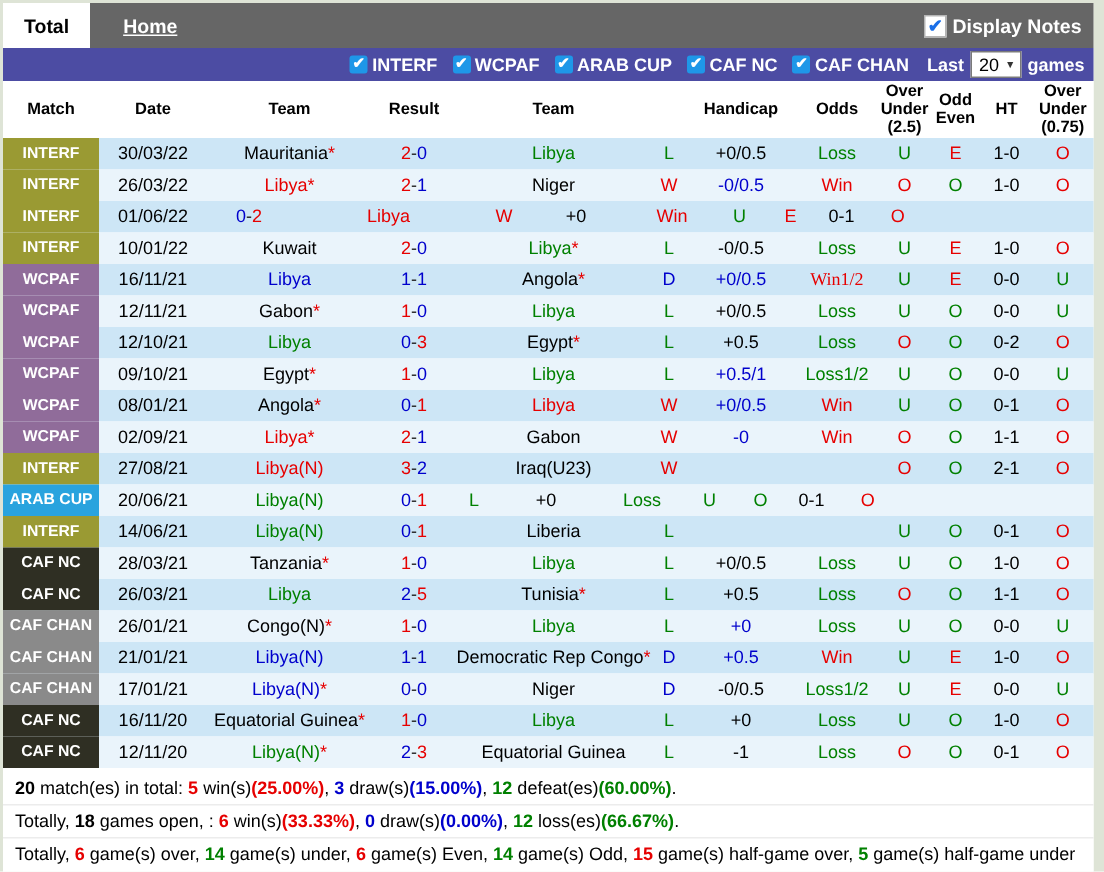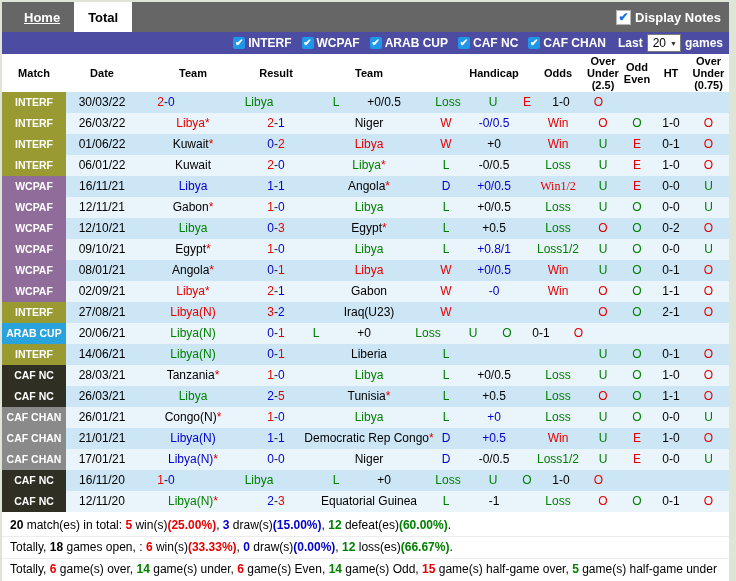--- a/index.html
+++ b/index.html
@@ -39,22 +39,22 @@
   .fline + .fline{border-top:1px solid #ececec;}
   .b{font-weight:bold;}
 </style>
 </head>
 <body>
 
 <div class="page">
   <div class="app">
 
     <div class="topbar" style="background: rgb(102, 102, 102);">
+      <span class="tab active">Total</span>
       <span class="tab link">Home</span>
-      <span class="tab active">Total</span>
       <span class="topbar-right">
         <span class="cbx-white">✔</span>
         <span>Display Notes</span>
       </span>
     </div>
 
     <div class="filterbar" style="background: rgb(76, 76, 163);">
       <span style="display:flex;align-items:center;">
           <span class="filter-item">
             <span class="fcbx" style="background: rgb(30, 151, 232);">✔</span>
@@ -99,20 +99,21 @@
         <div class="cell hcell c-ou">Over Under (2.5)</div>
         <div class="cell hcell c-oe">Odd Even</div>
         <div class="cell hcell c-ht">HT</div>
         <div class="cell hcell c-ou2">Over Under (0.75)</div>
       </div>
 
     <div>
         <div class="row">
           <div class="cell c-match badge" style="background: rgb(154, 154, 51);">INTERF</div>
           <div class="cell c-date">30/03/22</div>
+          <div class="cell c-team1"><span style="color: rgb(0, 0, 0);">Mauritania</span><span class="star">*</span></div>
           <div class="cell c-res"><span style="color: rgb(230, 0, 0);">2</span><span class="dash">-</span><span style="color: rgb(0, 0, 204);">0</span></div>
           <div class="cell c-team2"><span style="color: rgb(0, 128, 0);">Libya</span></div>
           <div class="cell c-wdl" style="color: rgb(0, 128, 0);">L</div>
           <div class="cell c-hcap" style="color: rgb(0, 0, 0);">+0/0.5</div>
           <div class="cell c-odds" style="color: rgb(0, 128, 0);">Loss</div>
           <div class="cell c-ou" style="color: rgb(0, 128, 0);">U</div>
           <div class="cell c-oe" style="color: rgb(230, 0, 0);">E</div>
           <div class="cell c-ht" style="color: rgb(0, 0, 0);">1-0</div>
           <div class="cell c-ou2" style="color: rgb(230, 0, 0);">O</div>
         </div>
@@ -126,34 +127,33 @@
           <div class="cell c-hcap" style="color: rgb(0, 0, 204);">-0/0.5</div>
           <div class="cell c-odds" style="color: rgb(230, 0, 0);">Win</div>
           <div class="cell c-ou" style="color: rgb(230, 0, 0);">O</div>
           <div class="cell c-oe" style="color: rgb(0, 128, 0);">O</div>
           <div class="cell c-ht" style="color: rgb(0, 0, 0);">1-0</div>
           <div class="cell c-ou2" style="color: rgb(230, 0, 0);">O</div>
         </div>
         <div class="row">
           <div class="cell c-match badge" style="background: rgb(154, 154, 51);">INTERF</div>
           <div class="cell c-date">01/06/22</div>
-          <div class="cell c-team1"><span style="color: rgb(0, 0, 0);">Kuwait</span><span class="star">*</span></div>
           <div class="cell c-res"><span style="color: rgb(0, 0, 204);">0</span><span class="dash">-</span><span style="color: rgb(230, 0, 0);">2</span></div>
           <div class="cell c-team2"><span style="color: rgb(230, 0, 0);">Libya</span></div>
           <div class="cell c-wdl" style="color: rgb(230, 0, 0);">W</div>
           <div class="cell c-hcap" style="color: rgb(0, 0, 0);">+0</div>
           <div class="cell c-odds" style="color: rgb(230, 0, 0);">Win</div>
           <div class="cell c-ou" style="color: rgb(0, 128, 0);">U</div>
           <div class="cell c-oe" style="color: rgb(230, 0, 0);">E</div>
           <div class="cell c-ht" style="color: rgb(0, 0, 0);">0-1</div>
           <div class="cell c-ou2" style="color: rgb(230, 0, 0);">O</div>
         </div>
         <div class="row">
           <div class="cell c-match badge" style="background: rgb(154, 154, 51);">INTERF</div>
-          <div class="cell c-date">06/01/22</div>
+          <div class="cell c-date">10/01/22</div>
           <div class="cell c-team1"><span style="color: rgb(0, 0, 0);">Kuwait</span></div>
           <div class="cell c-res"><span style="color: rgb(230, 0, 0);">2</span><span class="dash">-</span><span style="color: rgb(0, 0, 204);">0</span></div>
           <div class="cell c-team2"><span style="color: rgb(0, 128, 0);">Libya</span><span class="star">*</span></div>
           <div class="cell c-wdl" style="color: rgb(0, 128, 0);">L</div>
           <div class="cell c-hcap" style="color: rgb(0, 0, 0);">-0/0.5</div>
           <div class="cell c-odds" style="color: rgb(0, 128, 0);">Loss</div>
           <div class="cell c-ou" style="color: rgb(0, 128, 0);">U</div>
           <div class="cell c-oe" style="color: rgb(230, 0, 0);">E</div>
           <div class="cell c-ht" style="color: rgb(0, 0, 0);">1-0</div>
           <div class="cell c-ou2" style="color: rgb(230, 0, 0);">O</div>
@@ -200,21 +200,21 @@
           <div class="cell c-ht" style="color: rgb(0, 0, 0);">0-2</div>
           <div class="cell c-ou2" style="color: rgb(230, 0, 0);">O</div>
         </div>
         <div class="row">
           <div class="cell c-match badge" style="background: rgb(144, 108, 154);">WCPAF</div>
           <div class="cell c-date">09/10/21</div>
           <div class="cell c-team1"><span style="color: rgb(0, 0, 0);">Egypt</span><span class="star">*</span></div>
           <div class="cell c-res"><span style="color: rgb(230, 0, 0);">1</span><span class="dash">-</span><span style="color: rgb(0, 0, 204);">0</span></div>
           <div class="cell c-team2"><span style="color: rgb(0, 128, 0);">Libya</span></div>
           <div class="cell c-wdl" style="color: rgb(0, 128, 0);">L</div>
-          <div class="cell c-hcap" style="color: rgb(0, 0, 204);">+0.8/1</div>
+          <div class="cell c-hcap" style="color: rgb(0, 0, 204);">+0.5/1</div>
           <div class="cell c-odds" style="color: rgb(0, 128, 0);">Loss1/2</div>
           <div class="cell c-ou" style="color: rgb(0, 128, 0);">U</div>
           <div class="cell c-oe" style="color: rgb(0, 128, 0);">O</div>
           <div class="cell c-ht" style="color: rgb(0, 0, 0);">0-0</div>
           <div class="cell c-ou2" style="color: rgb(0, 128, 0);">U</div>
         </div>
         <div class="row">
           <div class="cell c-match badge" style="background: rgb(144, 108, 154);">WCPAF</div>
           <div class="cell c-date">08/01/21</div>
           <div class="cell c-team1"><span style="color: rgb(0, 0, 0);">Angola</span><span class="star">*</span></div>
@@ -349,20 +349,21 @@
           <div class="cell c-hcap" style="color: rgb(0, 0, 0);">-0/0.5</div>
           <div class="cell c-odds" style="color: rgb(0, 128, 0);">Loss1/2</div>
           <div class="cell c-ou" style="color: rgb(0, 128, 0);">U</div>
           <div class="cell c-oe" style="color: rgb(230, 0, 0);">E</div>
           <div class="cell c-ht" style="color: rgb(0, 0, 0);">0-0</div>
           <div class="cell c-ou2" style="color: rgb(0, 128, 0);">U</div>
         </div>
         <div class="row">
           <div class="cell c-match badge" style="background: rgb(47, 47, 35);">CAF NC</div>
           <div class="cell c-date">16/11/20</div>
+          <div class="cell c-team1"><span style="color: rgb(0, 0, 0);">Equatorial Guinea</span><span class="star">*</span></div>
           <div class="cell c-res"><span style="color: rgb(230, 0, 0);">1</span><span class="dash">-</span><span style="color: rgb(0, 0, 204);">0</span></div>
           <div class="cell c-team2"><span style="color: rgb(0, 128, 0);">Libya</span></div>
           <div class="cell c-wdl" style="color: rgb(0, 128, 0);">L</div>
           <div class="cell c-hcap" style="color: rgb(0, 0, 0);">+0</div>
           <div class="cell c-odds" style="color: rgb(0, 128, 0);">Loss</div>
           <div class="cell c-ou" style="color: rgb(0, 128, 0);">U</div>
           <div class="cell c-oe" style="color: rgb(0, 128, 0);">O</div>
           <div class="cell c-ht" style="color: rgb(0, 0, 0);">1-0</div>
           <div class="cell c-ou2" style="color: rgb(230, 0, 0);">O</div>
         </div>

